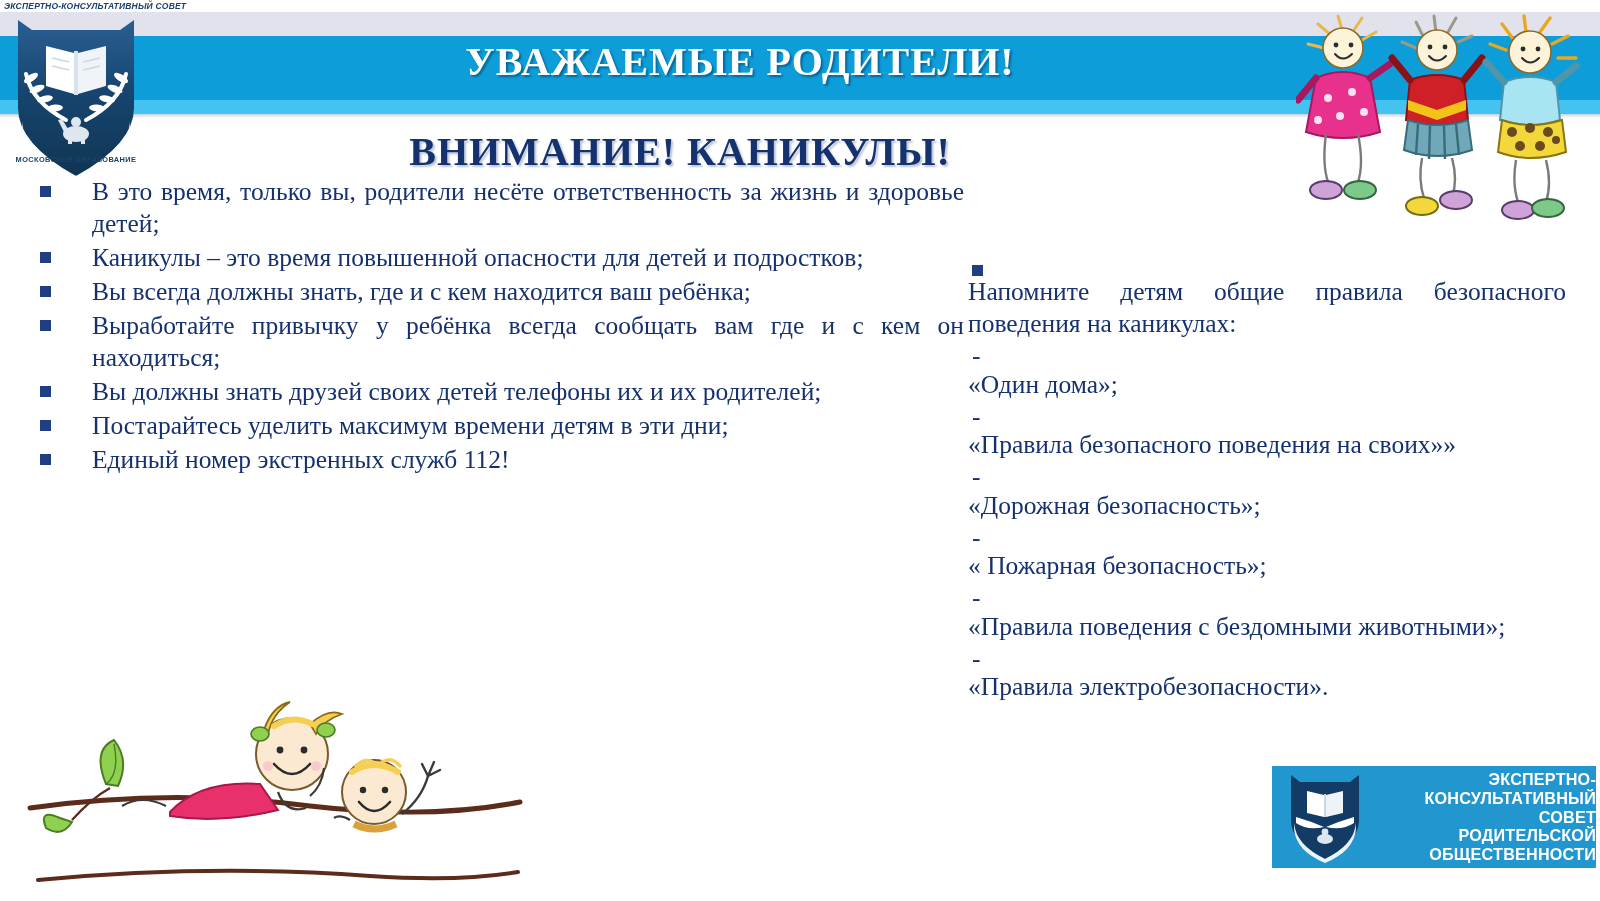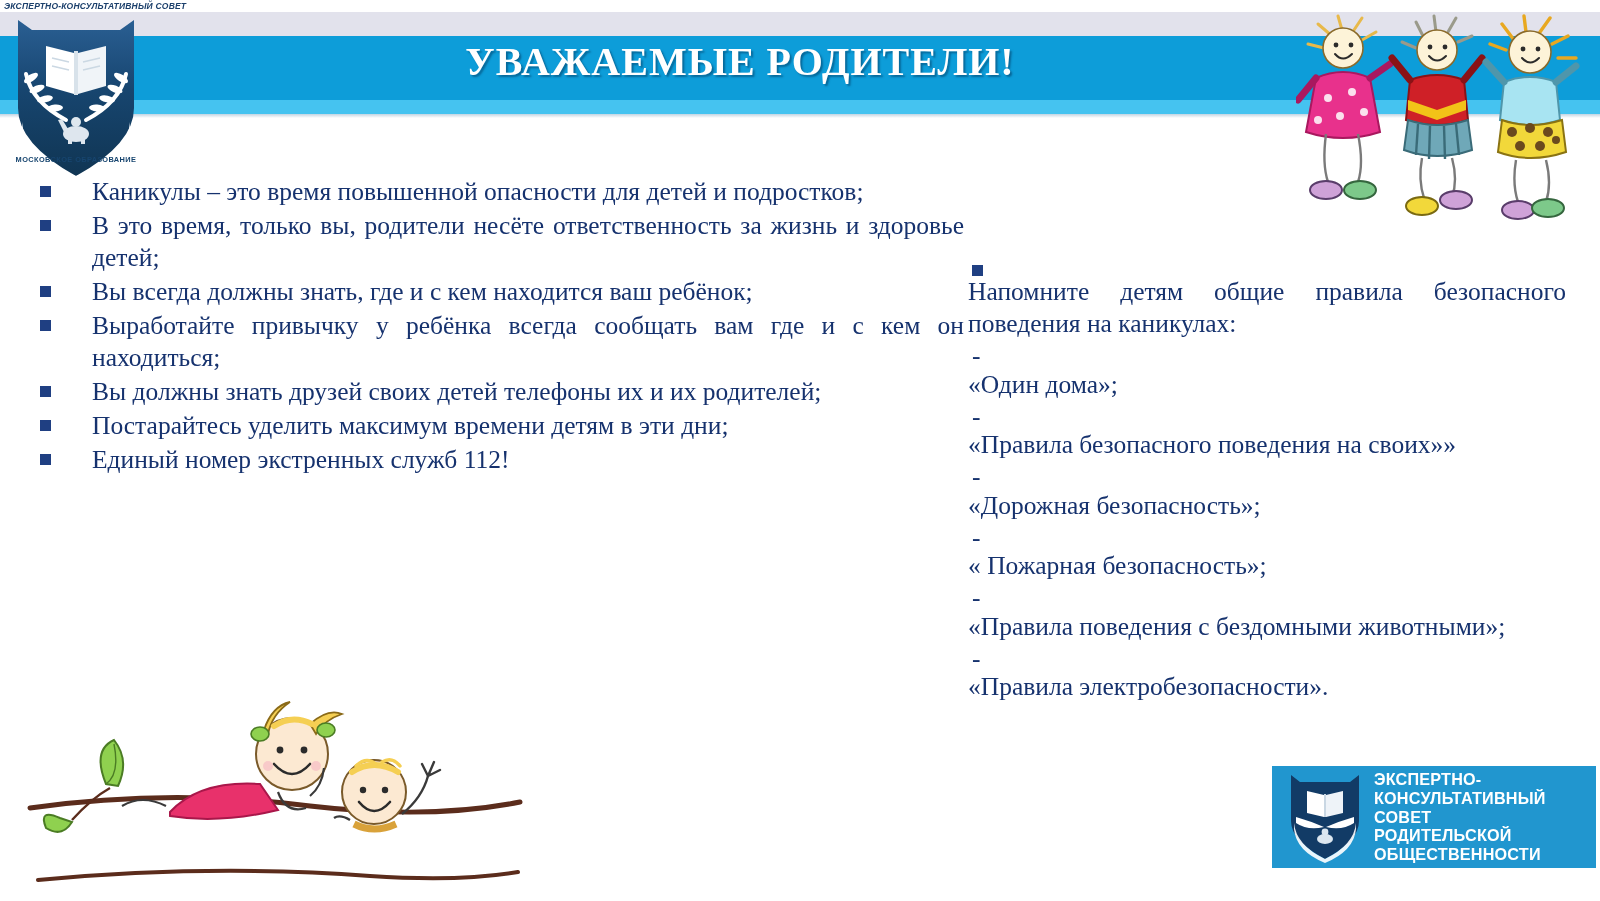--- a/index.html
+++ b/index.html
@@ -191,20 +191,21 @@
 
   
   .footer-logo {
     position: absolute;
     right: 4px; bottom: 33px;
     width: 324px; height: 102px;
     background: #2196cf;
     display: flex;
     align-items: center;
     z-index: 18;
+    text-align: right;
   }
   .footer-logo .mark {
     flex: 0 0 auto;
     width: 86px; height: 92px;
     margin-left: 10px;
   }
   .footer-logo .fl-text {
     flex: 1 1 auto;
     color: #ffffff;
     font-family: "Liberation Sans", sans-serif;
@@ -278,20 +279,21 @@
       </g>
 
       <path d="M20 106 Q22 142 74 160 Q126 142 128 106 L128 118 Q126 150 74 168 Q22 150 20 118 Z" fill="#ffffff" opacity="0.97"></path>
       <text x="74" y="146" font-size="7.4" font-family="Liberation Sans, sans-serif" font-weight="bold" fill="#17456f" text-anchor="middle" letter-spacing=".4">
         МОСКОВСКОЕ ОБРАЗОВАНИЕ
       </text>
     </svg>
   </div>
 
   <div class="title-main">УВАЖАЕМЫЕ РОДИТЕЛИ!</div>
+  <div class="title-sub">ВНИМАНИЕ!  КАНИКУЛЫ!</div>
 
   <div class="kids-top">
     <svg viewBox="0 0 300 215" width="300" height="215" aria-hidden="true">
 
       <g>
         <g stroke="#e8b94a" stroke-width="3" fill="#f6d24a" stroke-linecap="round">
           <path d="M36 22 L22 10 M46 16 L42 2 M58 16 L66 4 M28 34 L12 30 M66 26 L80 18"></path>
         </g>
         <circle cx="47" cy="34" r="20" fill="#fdf3d8" stroke="#8a6a2a" stroke-width="1.6"></circle>
         <circle cx="40" cy="31" r="2.4" fill="#2b2b2b"></circle>
@@ -360,29 +362,29 @@
         <ellipse cx="222" cy="196" rx="16" ry="9" fill="#cfa2d8" stroke="#5a3d6b" stroke-width="2"></ellipse>
         <ellipse cx="252" cy="194" rx="16" ry="9" fill="#7dc98a" stroke="#35663e" stroke-width="2"></ellipse>
       </g>
     </svg>
   </div>
 
   <div class="col-left">
     <ul class="bullets">
       <li class="bul">
         <span class="marker"><span class="sq"></span></span>
+        <span class="txt">В это время, только вы, родители несёте ответственность за жизнь и здоровье детей;</span>
+      </li>
+      <li class="bul">
+        <span class="marker"><span class="sq"></span></span>
         <span class="txt">Каникулы – это время повышенной опасности для детей и подростков;</span>
       </li>
       <li class="bul">
         <span class="marker"><span class="sq"></span></span>
-        <span class="txt">В это время, только вы, родители несёте ответственность за жизнь и здоровье детей;</span>
-      </li>
-      <li class="bul">
-        <span class="marker"><span class="sq"></span></span>
-        <span class="txt">Вы всегда должны знать, где и с кем находится ваш ребёнок;</span>
+        <span class="txt">Вы всегда должны знать, где и с кем находится ваш ребёнка;</span>
       </li>
       <li class="bul">
         <span class="marker"><span class="sq"></span></span>
         <span class="txt">Выработайте привычку у ребёнка всегда сообщать вам где и с кем он находиться;</span>
       </li>
       <li class="bul">
         <span class="marker"><span class="sq"></span></span>
         <span class="txt">Вы должны знать друзей своих детей телефоны их и их родителей;</span>
       </li>
       <li class="bul lastline">

